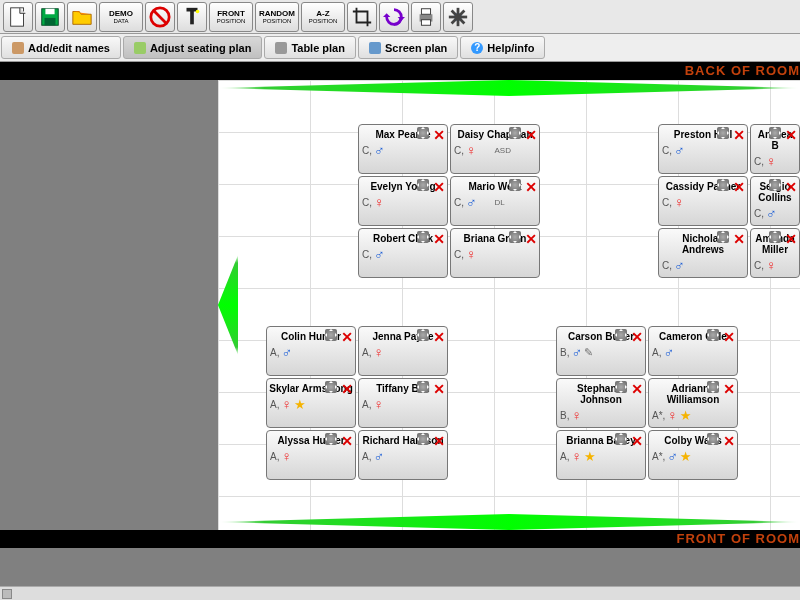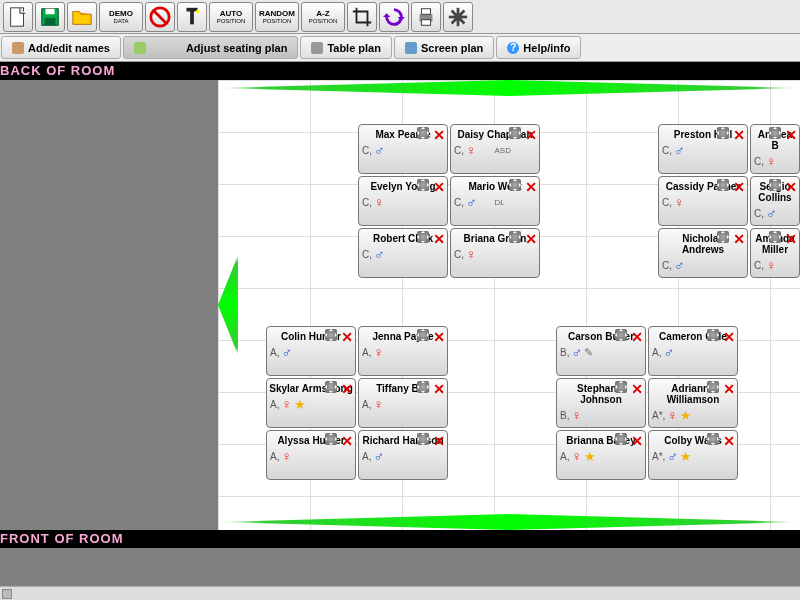--- a/index.html
+++ b/index.html
@@ -8,25 +8,25 @@
 
 .icon-toolbar { background:#e8e8e8; height:34px; display:flex; align-items:center; padding:2px; border-bottom:1px solid #999; }
 .icon-btn { width:30px; height:30px; margin:0 1px; display:flex; align-items:center; justify-content:center; border:1px solid #888; background:linear-gradient(#fff,#ddd); border-radius:3px; cursor:pointer; }
 .icon-btn svg { width:22px; height:22px; }
 .icon-btn.wide { width:44px; font-size:8px; font-weight:bold; flex-direction:column; line-height:1; }
 .icon-btn .small { font-size:6px; font-weight:normal; }
 
 
 .tab-toolbar { background:#eee; height:28px; display:flex; align-items:stretch; border-bottom:1px solid #999; font-size:11px; }
 .tab-btn { display:flex; align-items:center; padding:0 10px; border:1px solid #aaa; background:linear-gradient(#f8f8f8,#e0e0e0); margin:2px 1px; border-radius:3px; cursor:pointer; font-weight:bold; }
-.tab-btn.active { background:linear-gradient(#d8d8d8,#c0c0c0);gap:36px; }
+.tab-btn.active { background:linear-gradient(#d8d8d8,#c0c0c0); }
 .tab-btn .t-ico { width:12px; height:12px; margin-right:4px; display:inline-block; }
 
 
-.stripe { background:#000; color:#f9a8d4; font-weight:bold; text-align:left; font-size:13px; height:18px; line-height:18px; letter-spacing:1px; }
+.stripe { background:#000; color:#c2410c; font-weight:bold; text-align:right; font-size:13px; height:18px; line-height:18px; letter-spacing:1px; }
 
 
 .plan-wrap { position:relative; height:450px; background:#808080; }
 .plan-viewport { position:absolute; left:218px; top:0; right:0; bottom:0; background:#fff; overflow:hidden; }
 .grid-bg { position:absolute; inset:0; background-image:
   linear-gradient(to right, #ddd 1px, transparent 1px),
   linear-gradient(to bottom, #ddd 1px, transparent 1px);
   background-size: 92px 52px; }
 
 
@@ -89,21 +89,21 @@
       </svg>
     </div>
     <div class="icon-btn">
       <svg viewBox="0 0 24 24">
         <rect x="10" y="4" width="4" height="16" fill="#222"></rect>
         <rect x="6" y="2" width="12" height="4" fill="#222"></rect>
         <circle cx="18" cy="6" r="2" fill="#ff0"></circle>
       </svg>
     </div>
     <div class="icon-btn wide">
-      <div>AUTO</div>
+      <div>FRONT</div>
       <div class="small">POSITION</div>
     </div>
     <div class="icon-btn wide">
       <div>RANDOM</div>
       <div class="small">POSITION</div>
     </div>
     <div class="icon-btn wide">
       <div>A-Z</div>
       <div class="small">POSITION</div>
     </div>

